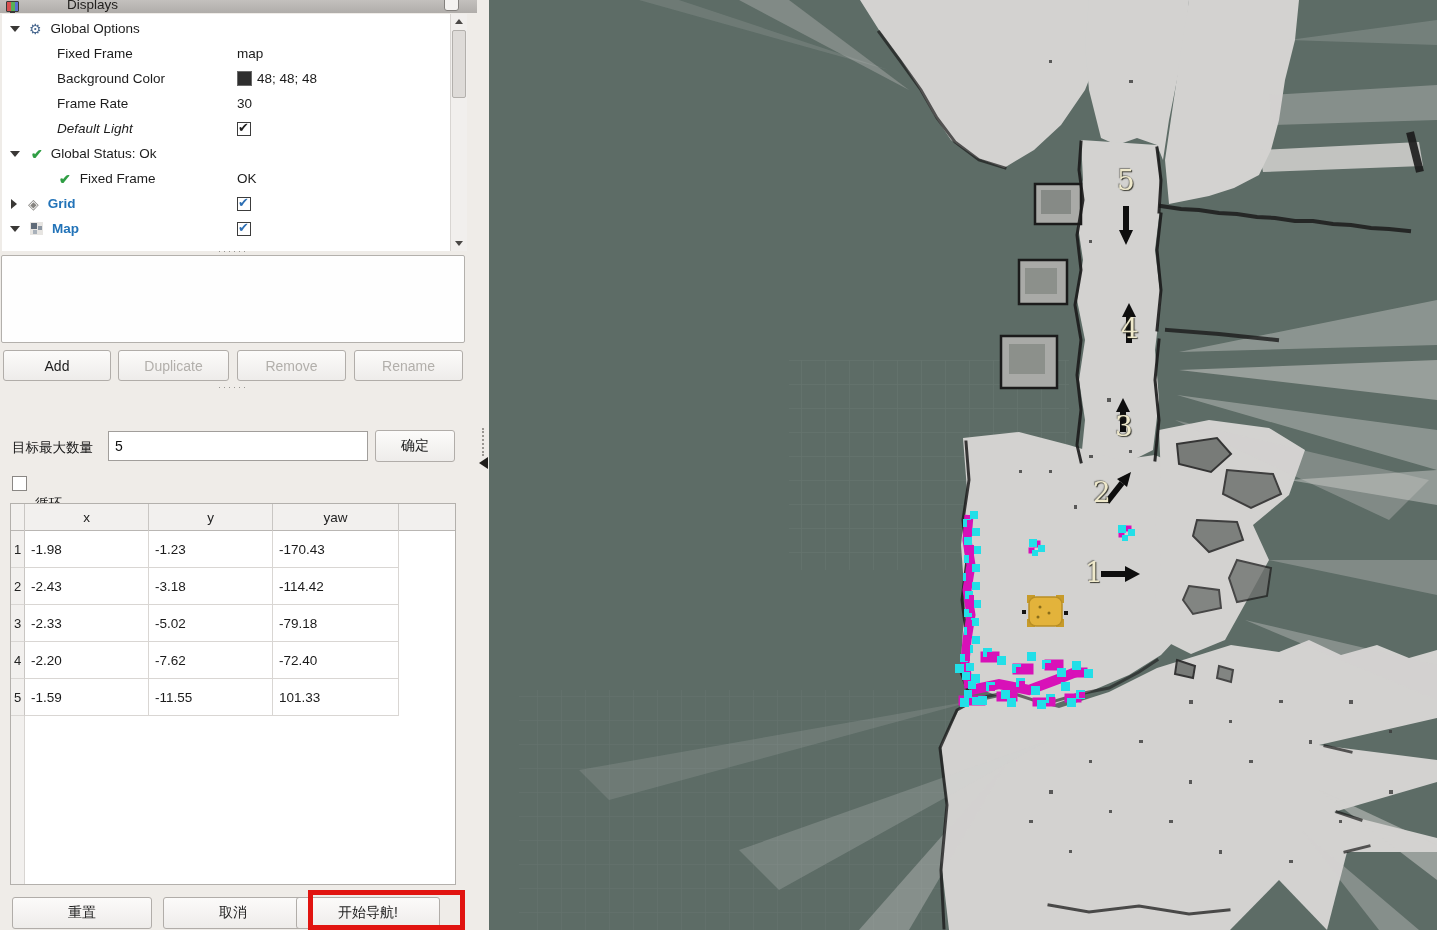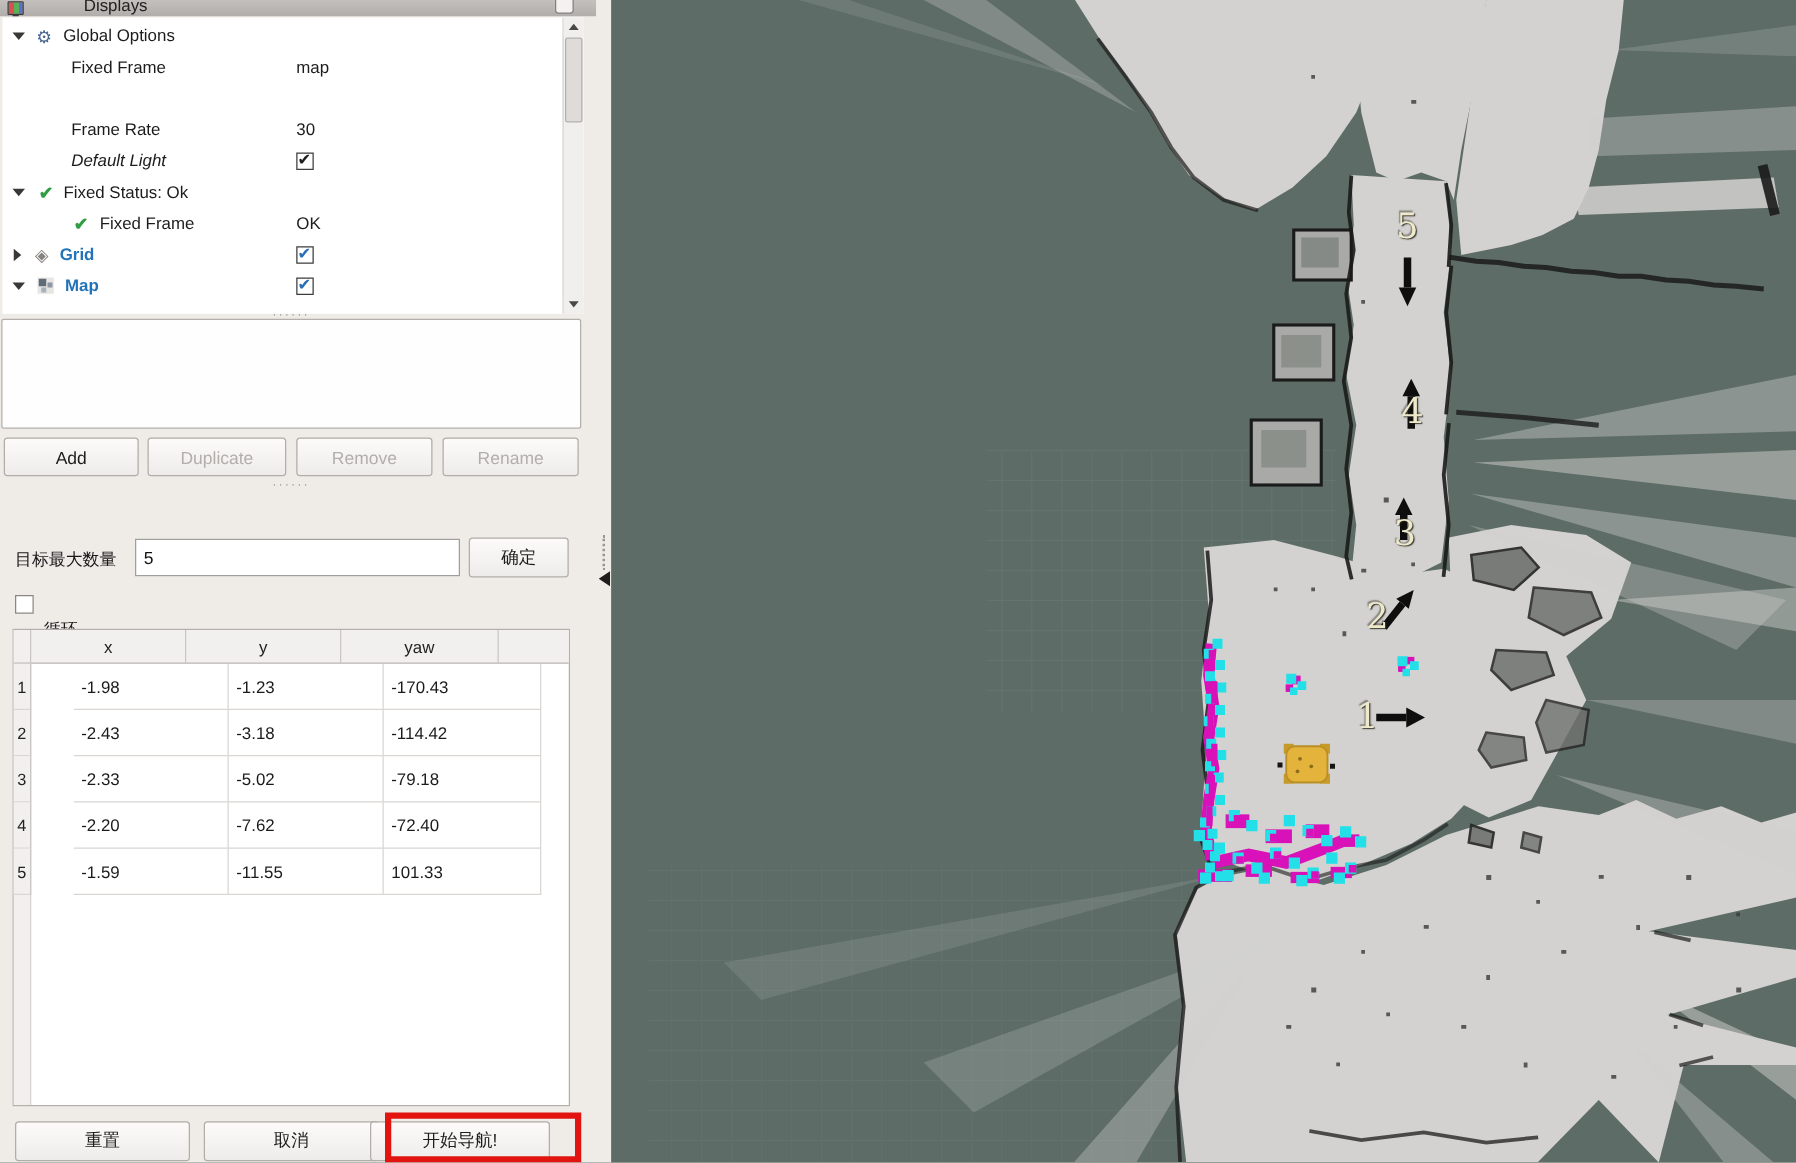--- a/index.html
+++ b/index.html
@@ -84,21 +84,21 @@
   #wp-table { position:absolute; left:10px; top:503px; width:446px; height:382px; background:#ffffff; border:1px solid #b3b0ac; }
   #wp-rowhdr-strip { position:absolute; left:0; top:0; width:14px; height:100%; background:#f2f0ee; border-right:1px solid #d8d5d2; }
   .th-row { position:absolute; left:0; top:0; height:27px; width:100%; display:flex; background:#f2f0ee; border-bottom:1px solid #b9b6b3; }
   .th { height:27px; display:flex; align-items:center; justify-content:center; font-size:13.5px; color:#222; border-right:1px solid #c9c6c3; }
   .th.corner { width:14px; } .th.c-x { width:124px; } .th.c-y { width:124px; } .th.c-yaw { width:126px; } .th.c-fill { flex:1; border-right:none; }
   .td-row { position:absolute; left:0; width:100%; height:37px; display:flex; }
   .rownum { width:14px; background:#f2f0ee; border-right:1px solid #c9c6c3; border-bottom:1px solid #d9d6d3;
       display:flex; align-items:center; justify-content:center; font-size:13px; color:#222; }
   .td { height:37px; display:flex; align-items:center; padding-left:6px; font-size:13.5px; color:#1b1b1b;
       border-right:1px solid #d9d6d3; border-bottom:1px solid #d9d6d3; }
-  .td.c-x { width:124px;margin-left:34px; } .td.c-y { width:124px; } .td.c-yaw { width:126px; }
+  .td.c-x { width:124px; } .td.c-y { width:124px; } .td.c-yaw { width:126px; }
 
   
   #btn-reset { left:12px; top:897px; width:140px; height:32px; }
   #btn-cancel { left:163px; top:897px; width:140px; height:32px; }
   #btn-start { left:296px; top:897px; width:144px; height:32px; }
   #start-highlight { position:absolute; left:308px; top:890px; width:157px; height:40px; border:5px solid #e11410; pointer-events:none; z-index:30; }
 
   
   #map-view { position:absolute; left:489px; top:0; width:948px; height:930px; background:#5d6c66; overflow:hidden; }
   .wp-label { position:absolute; font-family:"DejaVu Serif", serif; font-size:28px; color:#efe9cb; z-index:5;
@@ -120,34 +120,41 @@
     <div id="displays-tree">
       <div class="tree-row" style="top:2px;">
         <span class="tw arrow-down" style="margin-left:8px;"></span>
         <span class="tw gear-ic" style="margin-left:9px;">⚙</span>
         <span style="margin-left:9px;">Global Options</span>
       </div>
       <div class="tree-row" style="top:27px;">
         <span style="margin-left:55px;">Fixed Frame</span>
         <span class="tree-val">map</span>
       </div>
+      <div class="tree-row" style="top:52px;">
+        <span style="margin-left:55px;">Background Color</span>
+        <span class="tree-val">
+          <span class="swatch"></span>
+          <span>48; 48; 48</span>
+        </span>
+      </div>
       <div class="tree-row" style="top:77px;">
         <span style="margin-left:55px;">Frame Rate</span>
         <span class="tree-val">30</span>
       </div>
       <div class="tree-row" style="top:102px;">
         <span style="margin-left:55px;font-style:italic;">Default Light</span>
         <span class="tree-val">
             <span class="cb checked dark"></span>
           </span>
       </div>
       <div class="tree-row" style="top:127px;">
         <span class="tw arrow-down" style="margin-left:8px;"></span>
         <span class="tw check-ic" style="margin-left:11px;">✔</span>
-        <span style="margin-left:8px;">Fixed Status: Ok</span>
+        <span style="margin-left:8px;">Global Status: Ok</span>
       </div>
       <div class="tree-row" style="top:152px;">
         <span class="tw check-ic" style="margin-left:57px;">✔</span>
         <span style="margin-left:9px;">Fixed Frame</span>
         <span class="tree-val">OK</span>
       </div>
       <div class="tree-row" style="top:177px;">
         <span class="tw arrow-right" style="margin-left:9px;"></span>
         <span class="tw grid-ic" style="margin-left:11px;">◈</span>
         <span class="blue-bold" style="margin-left:9px;">Grid</span>

